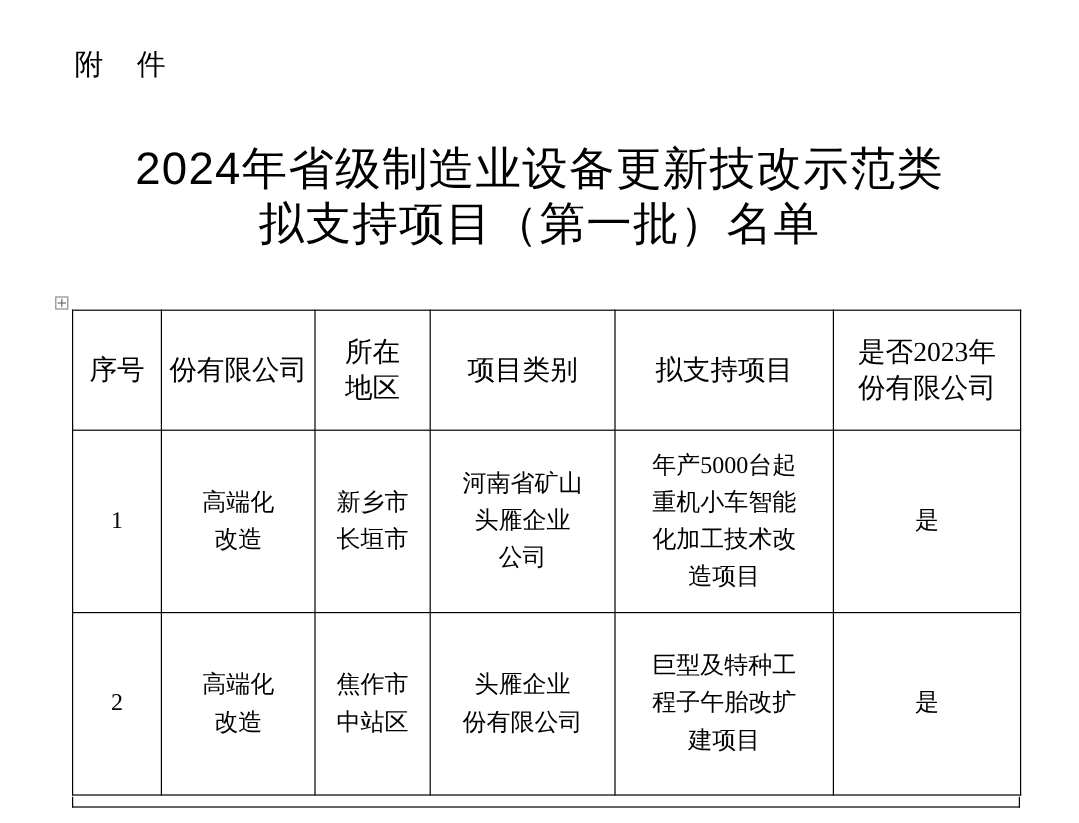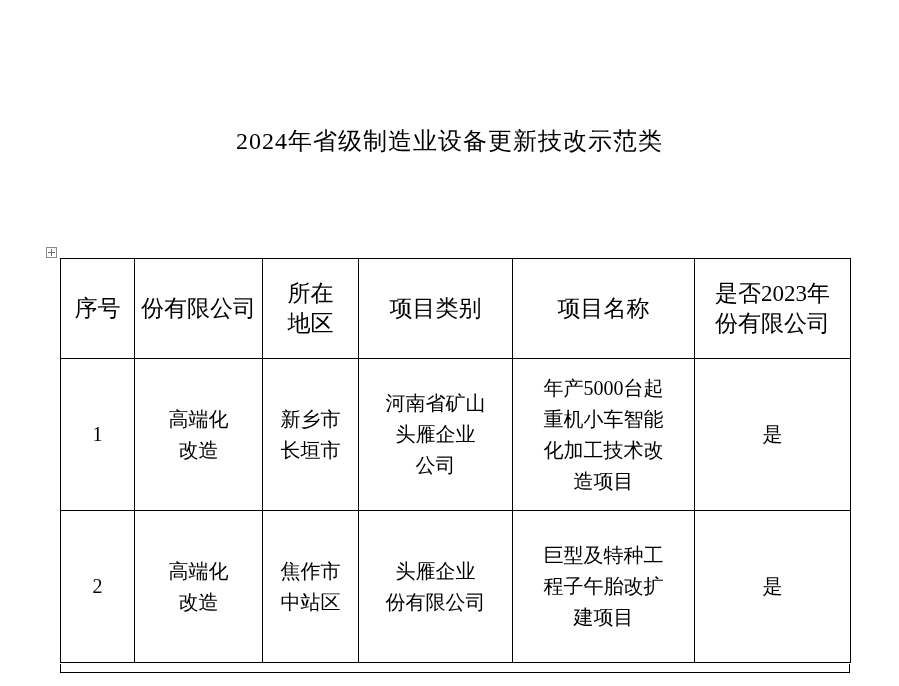--- a/index.html
+++ b/index.html
@@ -32,23 +32,23 @@
     font-family: "Liberation Serif", "DejaVu Serif", serif;
     white-space: pre;
   }
 
   .doc-title {
     position: absolute;
     left: 0;
     top: 118px;
     width: 899px;
     text-align: center;
-    font-size: 24px;
+    font-size: 38px;
     line-height: 46px;
-    font-family: Liberation Serif, serif;
+    font-family: Liberation Sans, sans-serif;
     letter-spacing: 1px;
   }
   .doc-title .line {
     display: block;
   }
 
   .table-wrap {
     position: absolute;
     left: 60px;
     top: 258px;
@@ -148,23 +148,25 @@
     width: 1px;
     height: 9px;
     background: #000000;
   }
 </style>
 </head>
 <body>
 
 <div class="page">
 
+  <div class="attachment-label">附　件</div>
 
   <div class="doc-title">
     <span class="line">2024年省级制造业设备更新技改示范类</span>
+    <span class="line">拟支持项目（第一批）名单</span>
   </div>
 
   <div class="anchor-mark"></div>
 
   <div class="table-wrap">
     <table class="data-table">
       <colgroup>
         <col class="col-no">
         <col class="col-cat">
         <col class="col-area">
@@ -172,21 +174,21 @@
         <col class="col-proj">
         <col class="col-flag">
       </colgroup>
       <thead>
         <tr>
           <td>序号</td>
           <td>份有限公司</td>
           <td class="cell-multiline">所在
 地区</td>
           <td>项目类别</td>
-          <td>项目名称</td>
+          <td>拟支持项目</td>
           <td class="cell-multiline">是否2023年
 份有限公司</td>
         </tr>
       </thead>
       <tbody>
         <tr>
           <td>1</td>
           <td class="cell-multiline">高端化
 改造</td>
           <td class="cell-multiline">新乡市

